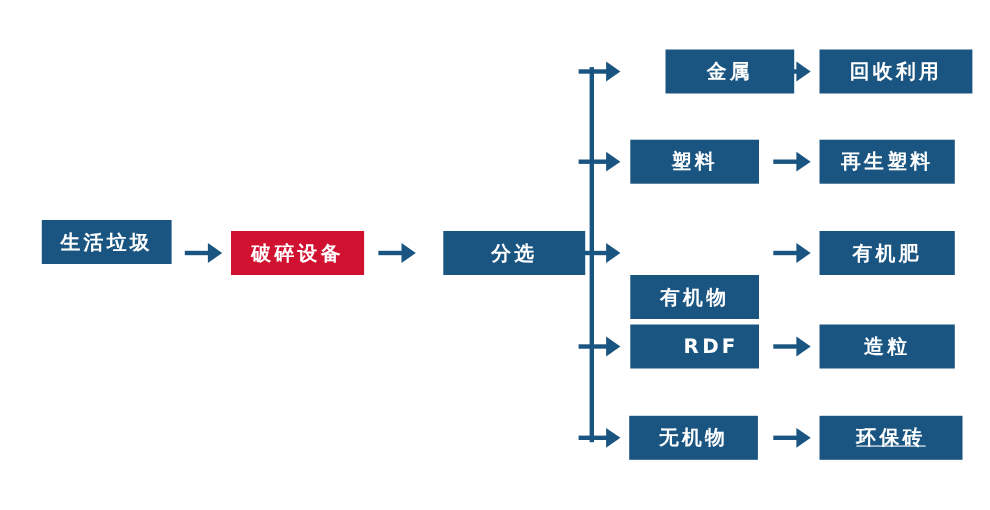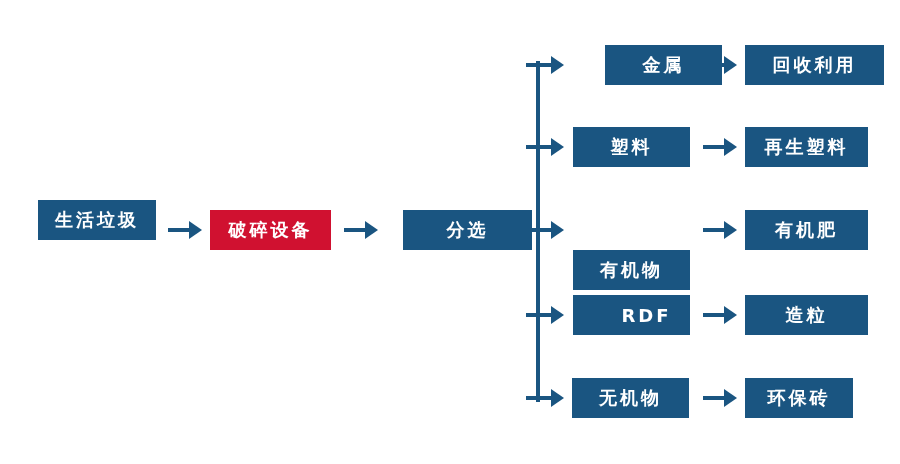--- a/index.html
+++ b/index.html
@@ -117,15 +117,15 @@
 
   <div class="arrow" style="left:526px; top:389px; width:38px;">
       <i class="shaft"></i>
       <i class="head"></i>
     </div>
   <div class="node blue" style="left:572px; top:378px; width:117px;">无机物</div>
   <div class="arrow" style="left:703px; top:389px; width:34px;">
       <i class="shaft"></i>
       <i class="head"></i>
     </div>
-  <div class="node blue" style="left:745px; top:378px; width:108px;">环保砖</div>
+  <div class="node blue" style="left:745px; top:378px; width:130px;text-decoration:underline;">环保砖</div>
 
 </div>
 
 </body></html>

